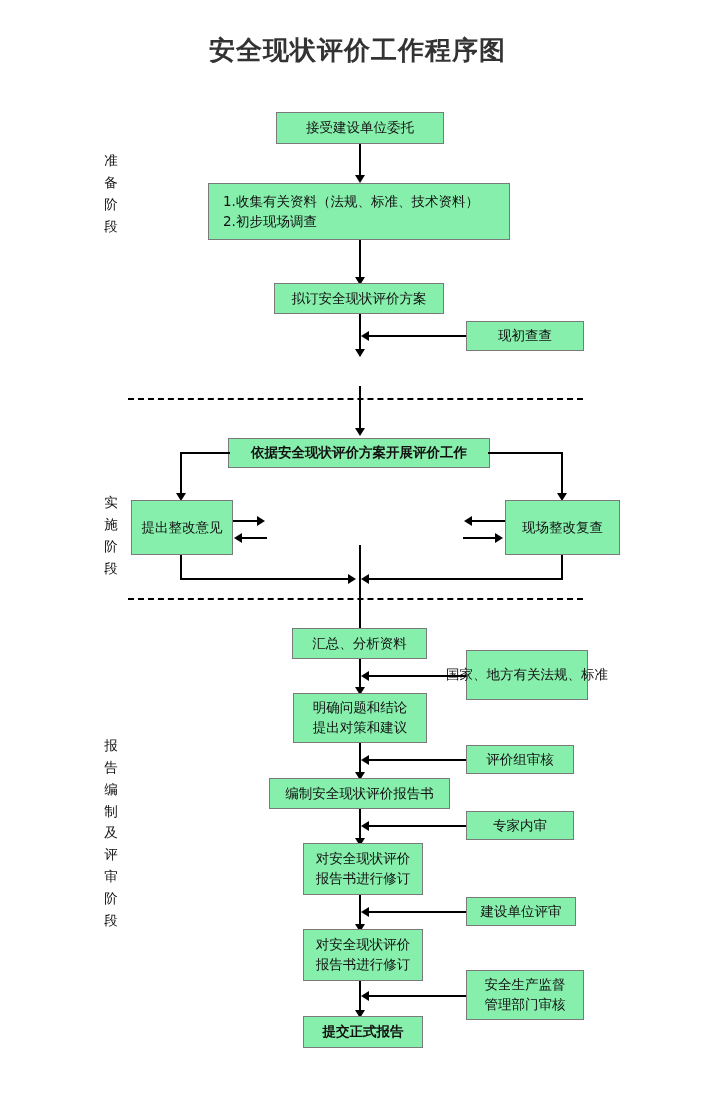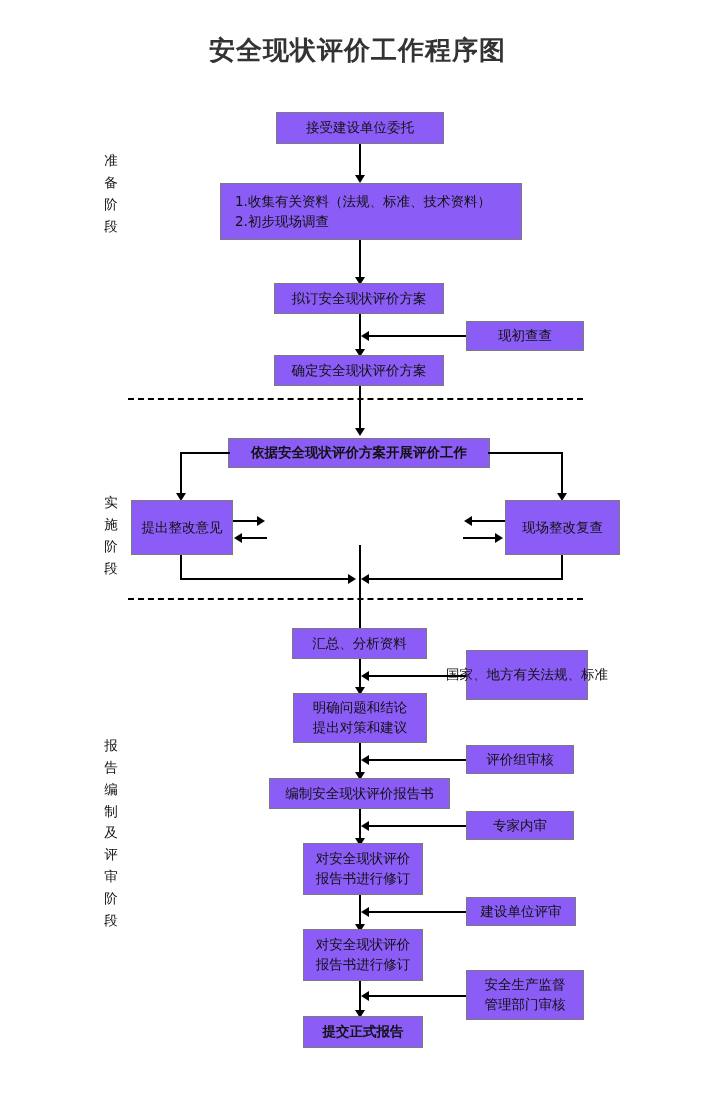--- a/index.html
+++ b/index.html
@@ -12,26 +12,26 @@
 
   .title{
     position:absolute;left:0;top:33px;width:715px;text-align:center;
     font-size:26px;font-weight:bold;color:#333333;letter-spacing:1px;
     font-family:"DejaVu Sans","Liberation Sans",sans-serif;
   }
 
   
   .box{
     position:absolute;box-sizing:border-box;
-    background:#8b5cf6;border:1px solid #7a7a7a;
+    background:#86efac;border:1px solid #7a7a7a;
     display:flex;align-items:center;justify-content:center;
     text-align:center;font-size:13.5px;line-height:1.45;
     color:#111111;padding:1px 4px;
   }
-  .box.left-al{justify-content:flex-start;text-align:left;padding-left:14px;margin-left:12px;}
+  .box.left-al{justify-content:flex-start;text-align:left;padding-left:14px;}
   .box .ln{display:block;white-space:nowrap;}
 
   
   .stage-label{
     position:absolute;text-align:center;font-size:13.5px;line-height:1.62;
     color:#111111;width:26px;
   }
   .stage-label span{display:block;}
 
   
@@ -107,23 +107,20 @@
   <div class="vline" style="left:359px;top:314px;height:42px;"></div>
   <div class="arr arr-d" style="left:355px;top:349px;"></div>
 
   <div class="box" style="left:466px;top:321px;width:118px;height:30px;">
     <span class="ln">现初查查</span>
   </div>
 
   <div class="hline" style="left:368px;top:335px;width:98px;"></div>
   <div class="arr arr-l" style="left:361px;top:331px;"></div>
 
-  <div class="box" style="left:274px;top:355px;width:170px;height:31px;">
-    <span class="ln">确定安全现状评价方案</span>
-  </div>
 
   <div class="vline" style="left:359px;top:386px;height:48px;"></div>
   <div class="arr arr-d" style="left:355px;top:428px;"></div>
 
   <div class="box" style="left:228px;top:438px;width:262px;height:30px;font-weight:bold;">
     <span class="ln">依据安全现状评价方案开展评价工作</span>
   </div>
 
   <div class="hline" style="left:180px;top:452px;width:50px;"></div>
   <div class="vline" style="left:180px;top:452px;height:46px;"></div>

